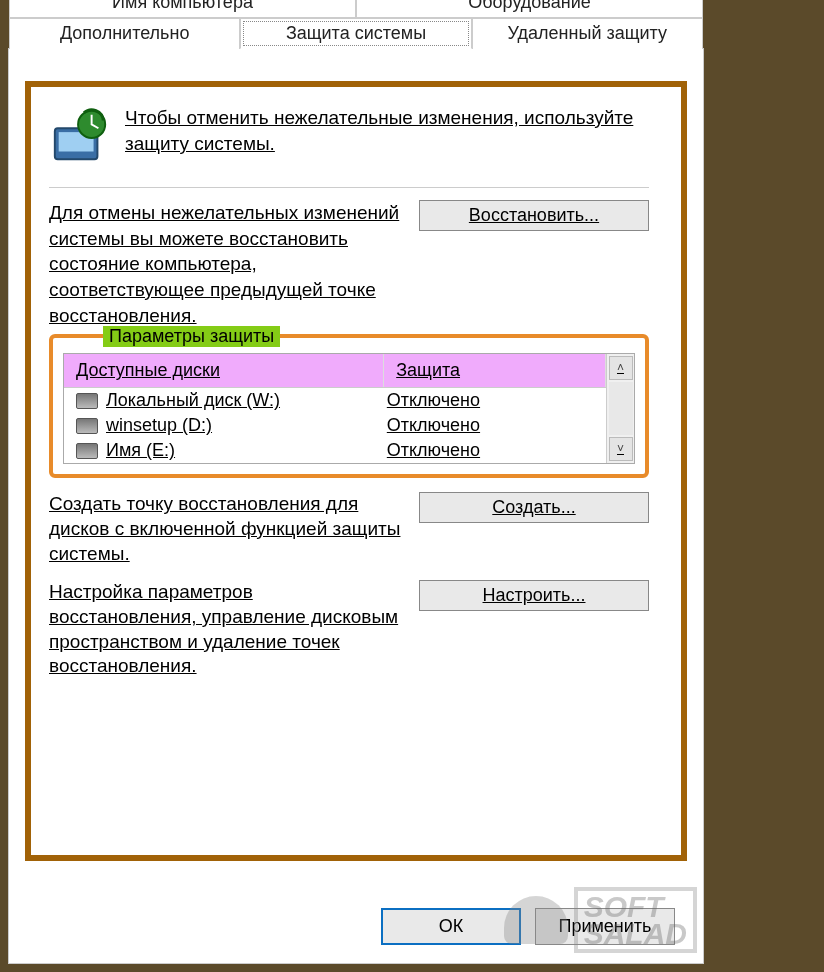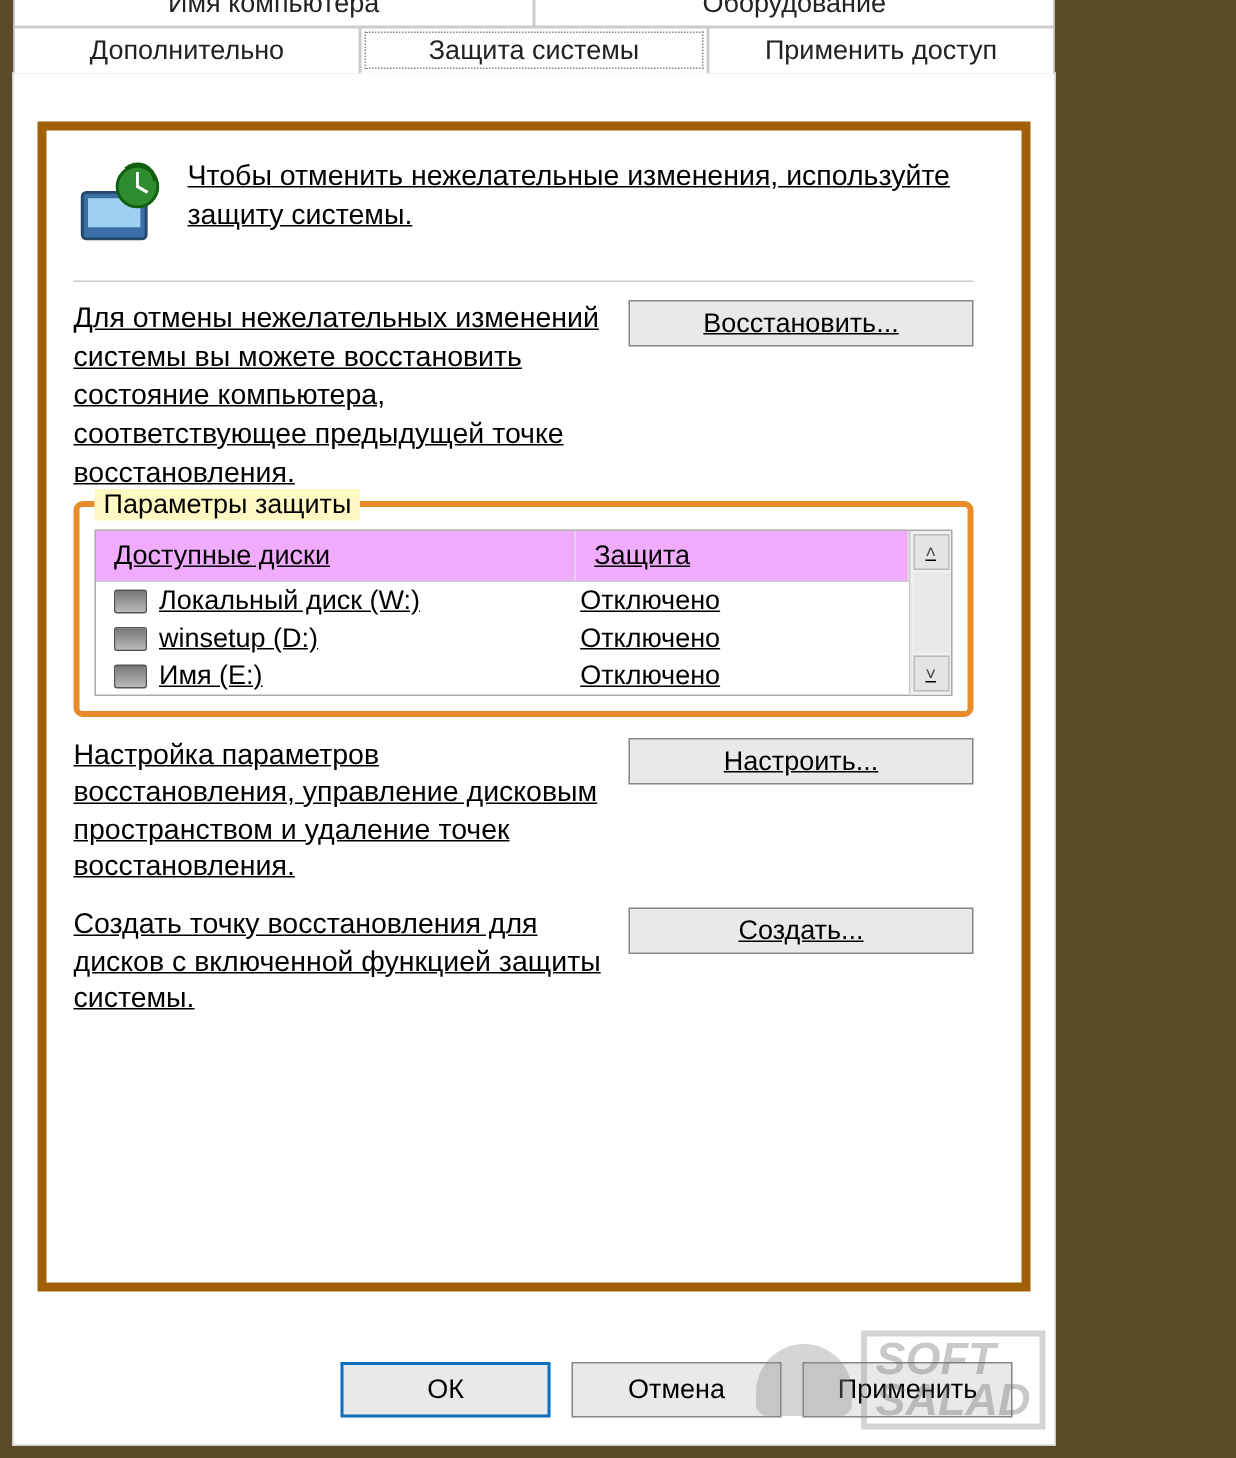--- a/index.html
+++ b/index.html
@@ -133,25 +133,26 @@
     white-space: nowrap;
   }
   .protection-frame {
     border: 4px solid #e88b2a;
     border-radius: 6px;
     margin-top: 6px;
     padding: 2px 10px 10px 10px;
   }
   .protection-frame .legend {
     font-size: 18px;
-    background: #fef9c3;
+    background: #84cc16;
     position: relative;
     top: -14px;
     padding: 0 6px;
     display: inline-block;
+    margin-left: 40px;
   }
   .drive-table-wrap {
     border: 1px solid #aaa;
     display: flex;
     margin-top: -8px;
   }
   .drive-table {
     flex: 1;
   }
   .drive-header {
@@ -261,21 +262,21 @@
   <div class="client-area">
 
     <div class="tabs-row">
       <div class="tabs-line">
         <div class="tab inactive-top">Имя компьютера</div>
         <div class="tab inactive-top">Оборудование</div>
       </div>
       <div class="tabs-line">
         <div class="tab">Дополнительно</div>
         <div class="tab active">Защита системы</div>
-        <div class="tab">Применить доступ</div>
+        <div class="tab">Удаленный защиту</div>
       </div>
     </div>
 
     <div class="tabs-container">
 
       <div class="intro-row">
         <div class="intro-icon">
           <svg viewBox="0 0 64 64" width="62" height="62">
             <rect x="6" y="24" width="44" height="32" rx="3" fill="#3a6ea5" stroke="#23486b" stroke-width="2"></rect>
             <rect x="10" y="28" width="36" height="20" fill="#9fcff2"></rect>
@@ -335,34 +336,33 @@
             </div>
             <div class="scroll-track"></div>
             <div class="scroll-btn">
               <span>˅</span>
             </div>
           </div>
         </div>
       </div>
 
       <div class="row-pair">
+        <div class="desc">Создать точку восстановления для дисков с включенной функцией защиты системы.</div>
+        <button class="btn"><span>Создать...</span></button>
+      </div>
+
+      <div class="row-pair">
         <div class="desc">Настройка параметров восстановления, управление дисковым пространством и удаление точек восстановления.</div>
         <button class="btn"><span>Настроить...</span></button>
       </div>
 
-      <div class="row-pair">
-        <div class="desc">Создать точку восстановления для дисков с включенной функцией защиты системы.</div>
-        <button class="btn"><span>Создать...</span></button>
-      </div>
-
     </div>
 
     <div class="dialog-buttons">
       <button class="btn btn-ok">ОК</button>
-      <button class="btn">Отмена</button>
       <button class="btn">Применить</button>
     </div>
 
     <div class="watermark">
       <div class="logo-shape"></div>
       <div class="logo-text">
         <div>SOFT</div>
         <div>SALAD</div>
       </div>
     </div>

